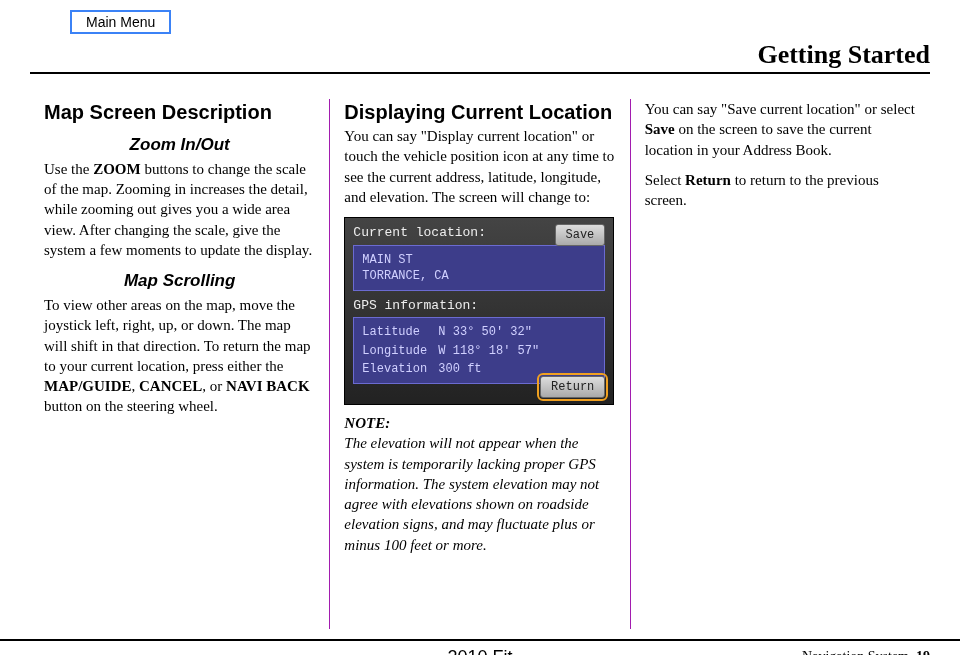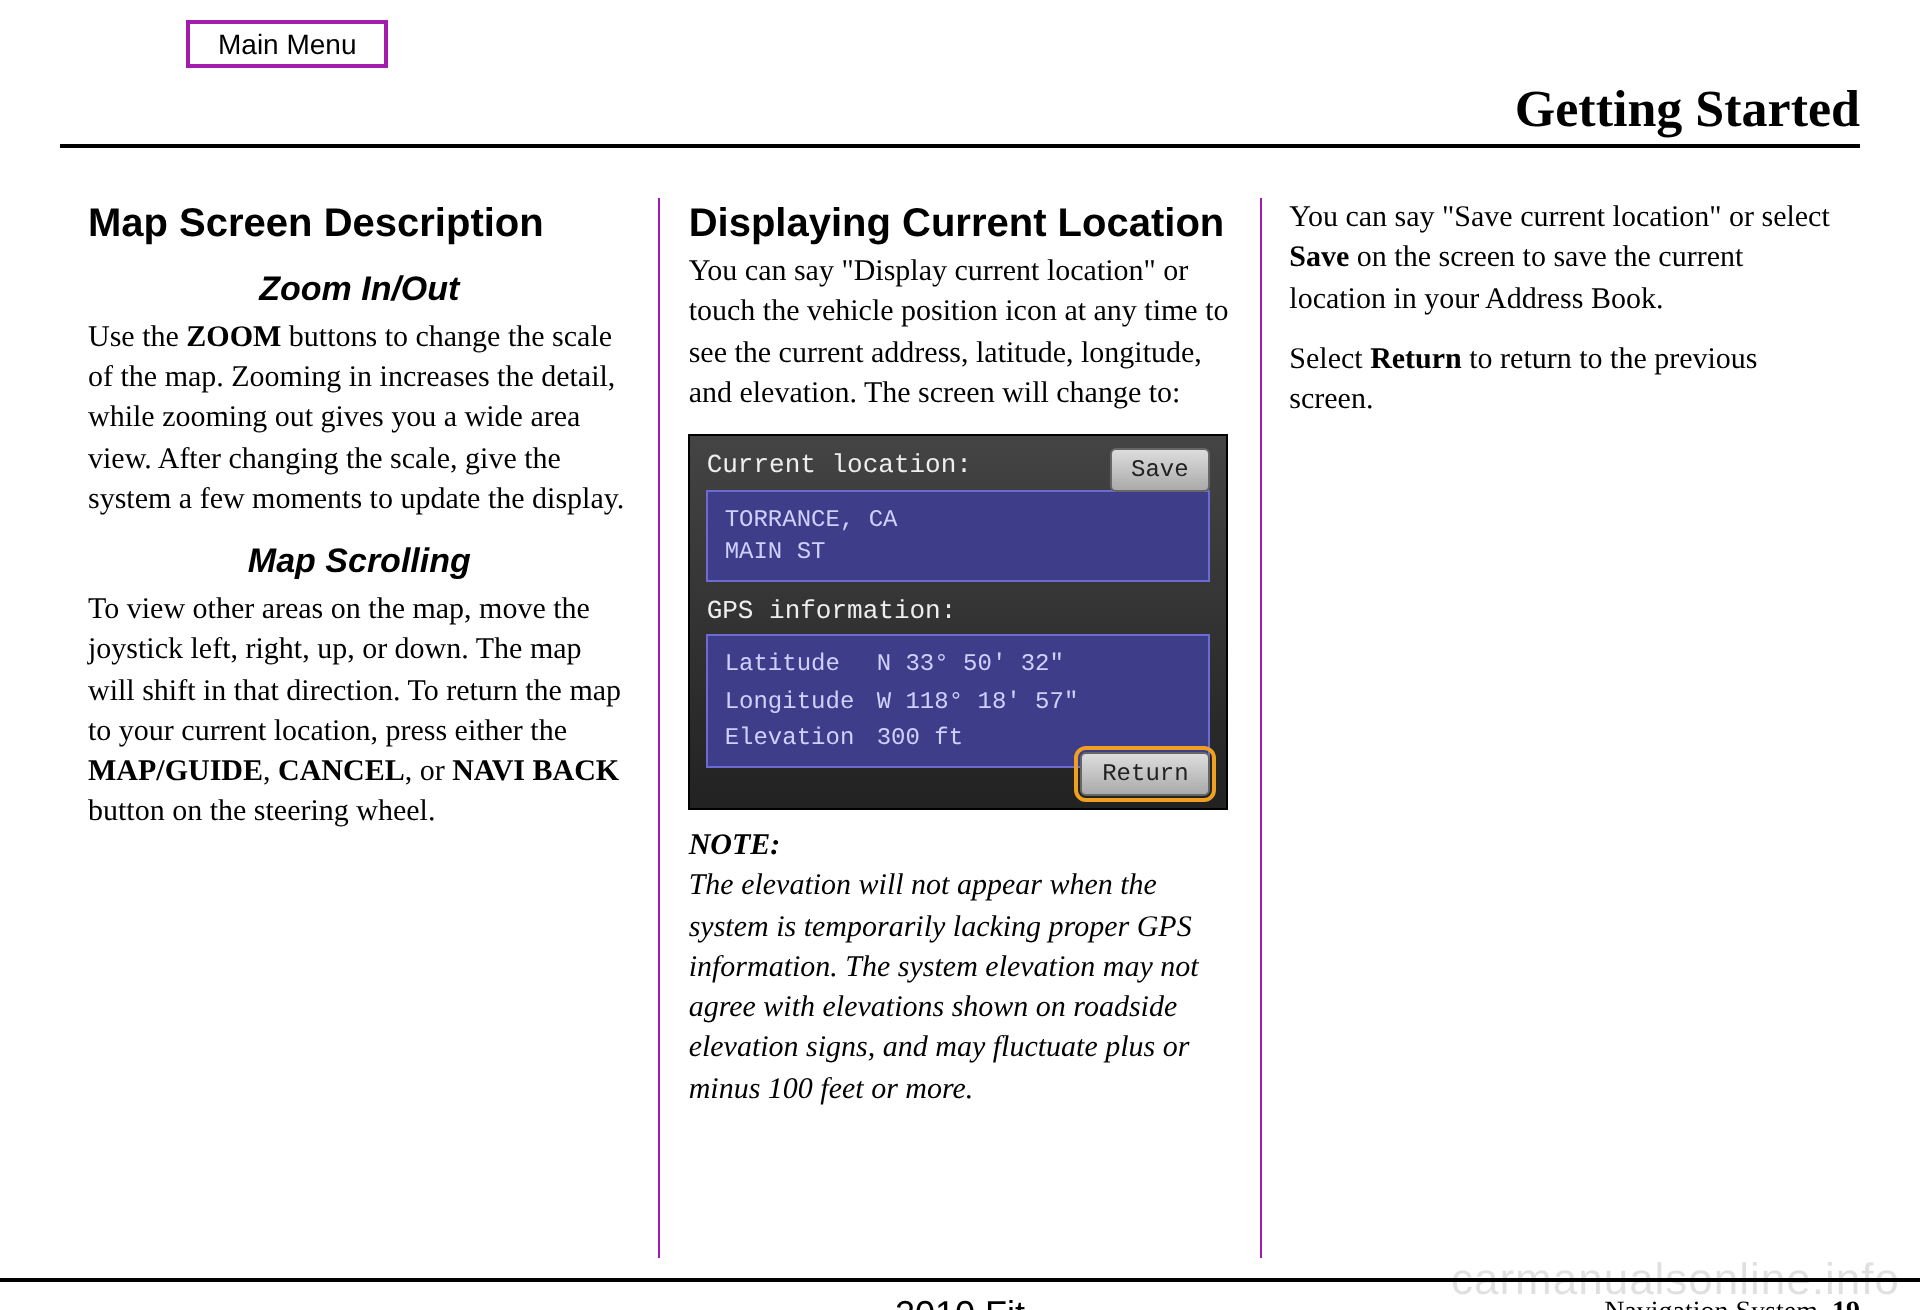--- a/index.html
+++ b/index.html
@@ -1,22 +1,22 @@
 <!DOCTYPE html>
 <html><head>
 <meta charset="utf-8">
 <style>
   * { box-sizing: border-box; margin: 0; padding: 0; }
   html, body { width: 960px; height: 655px; background: #fff; font-family: "Times New Roman", Times, serif; color: #000; }
   .page { position: relative; width: 960px; height: 655px; padding: 10px 30px 0 30px; }
 
   .main-menu-wrap { padding-left: 40px; margin-bottom: 6px; }
   .main-menu-btn {
-    display: inline-block; border: 2px solid #a21caf; padding: 2px 14px;
-    font-family: Arial, Helvetica, sans-serif; font-size: 14px; margin-left: 23px;
+    display: inline-block; border: 2px solid #3b82f6; padding: 2px 14px;
+    font-family: Arial, Helvetica, sans-serif; font-size: 14px;
   }
 
   .section-title-row {
     border-bottom: 2px solid #000; padding-bottom: 2px; margin-bottom: 25px;
     text-align: right; font-family: "Times New Roman", serif; font-weight: bold; font-size: 26px;
   }
 
   .columns { display: flex; height: 530px; }
   .col { flex: 1; padding: 0 14px; font-size: 15px; line-height: 1.35; }
   .col + .col { border-left: 1px solid #a21caf; }
@@ -87,22 +87,22 @@
     </div>
 
     <div class="col">
       <div class="h-main">Displaying Current Location</div>
       <p>You can say "Display current location" or touch the vehicle position icon at any time to see the current address, latitude, longitude, and elevation. The screen will change to:</p>
 
       <div class="gps-screen">
         <div class="gps-btn save">Save</div>
         <div class="gps-label">Current location:</div>
         <div class="gps-box">
+          <div>MAIN ST</div>
           <div>TORRANCE, CA</div>
-          <div>MAIN ST</div>
         </div>
         <div class="gps-label">GPS information:</div>
         <div class="gps-box">
           <div class="gps-grid">
             <div>Latitude</div>
             <div>N  33° 50' 32"</div>
             <div>Longitude</div>
             <div>W 118° 18' 57"</div>
             <div>Elevation</div>
             <div>300 ft</div>
@@ -126,14 +126,13 @@
 
   </div>
 
   <div class="footer">
     <div class="footer-center">2010 Fit</div>
     <div class="footer-right">
       <span>Navigation System</span>&nbsp;&nbsp;<b>19</b>
     </div>
   </div>
 
-  <div class="watermark">carmanualsonline.info</div>
 </div>
 
 </body></html>

